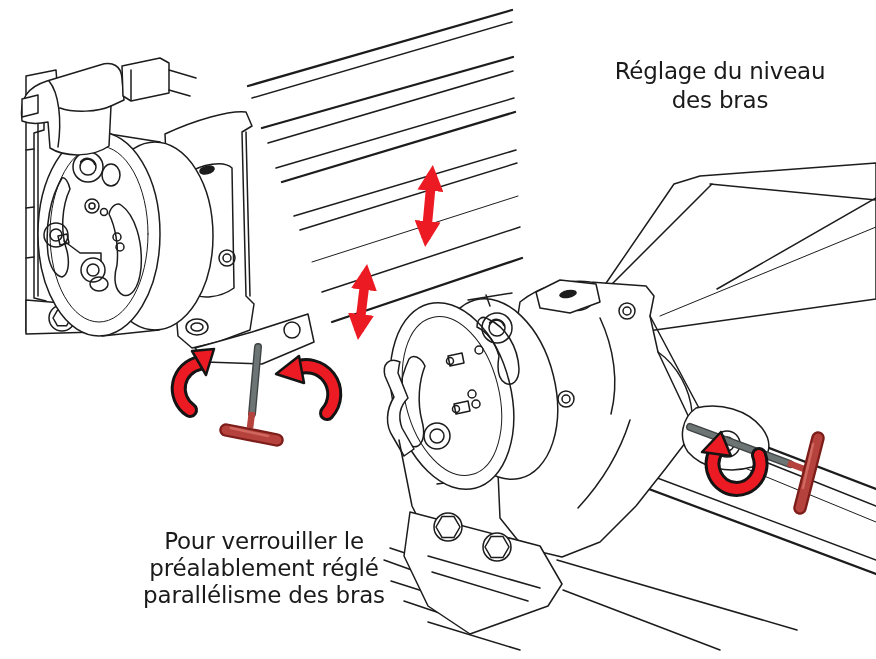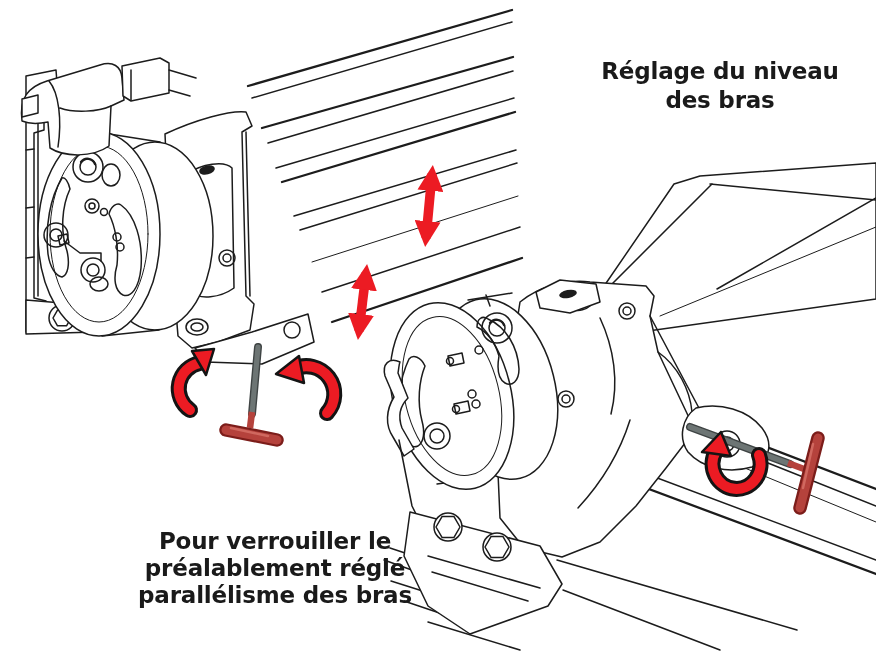--- a/index.html
+++ b/index.html
@@ -1,25 +1,25 @@
 <!DOCTYPE html>
 <html style="--line-art: #1c1c1c; --arrow-red: #ec1b23; --text: #1a1a1a; --tool-shaft: #6d7574; --tool-handle: #b5423c; --tool-handle-dark: #7c1d1a; --tool-handle-light: #d0685f;"><head>
 <meta charset="utf-8">
 <style>
   :root{
     --line-art:#1c1c1c; --arrow-red:#ec1b23; --text:#1a1a1a;
     --tool-shaft:#6d7574; --tool-handle:#b5423c; --tool-handle-dark:#7c1d1a; --tool-handle-light:#d0685f;
   }
   html,body{margin:0;padding:0;background:#fff;}
   .stage{position:relative;width:876px;height:659px;background:#ffffff;overflow:hidden;
-         font-family:"DejaVu Sans","Liberation Sans",sans-serif;font-weight:bold;}
+         font-family:"DejaVu Sans","Liberation Sans",sans-serif;}
   .stage svg{position:absolute;left:0;top:0;}
   .caption{position:absolute;text-align:center;color:var(--text);font-size:23px;letter-spacing:-0.2px;}
   .caption-top{left:545px;top:57px;width:350px;line-height:29px;}
-  .caption-bottom{left:100px;top:528px;width:350px;line-height:27px;}
+  .caption-bottom{left:89px;top:528px;width:350px;line-height:27px;}
   
   .ln{fill:none;stroke:var(--line-art);stroke-width:1.5;stroke-linecap:round;stroke-linejoin:round;}
   .lw{fill:#ffffff;}
   .l2{stroke-width:2.3;}
   .thin{stroke-width:1;}
   .dk{fill:var(--line-art);stroke:none;}
   
   .arrow-stroke{stroke:var(--arrow-red);fill:none;stroke-width:9.5;}
   .arrow-curve-outline{stroke:#141414;fill:none;stroke-width:16;stroke-linecap:round;}
   .arrow-curve{stroke:var(--arrow-red);fill:none;stroke-width:10;stroke-linecap:round;}

